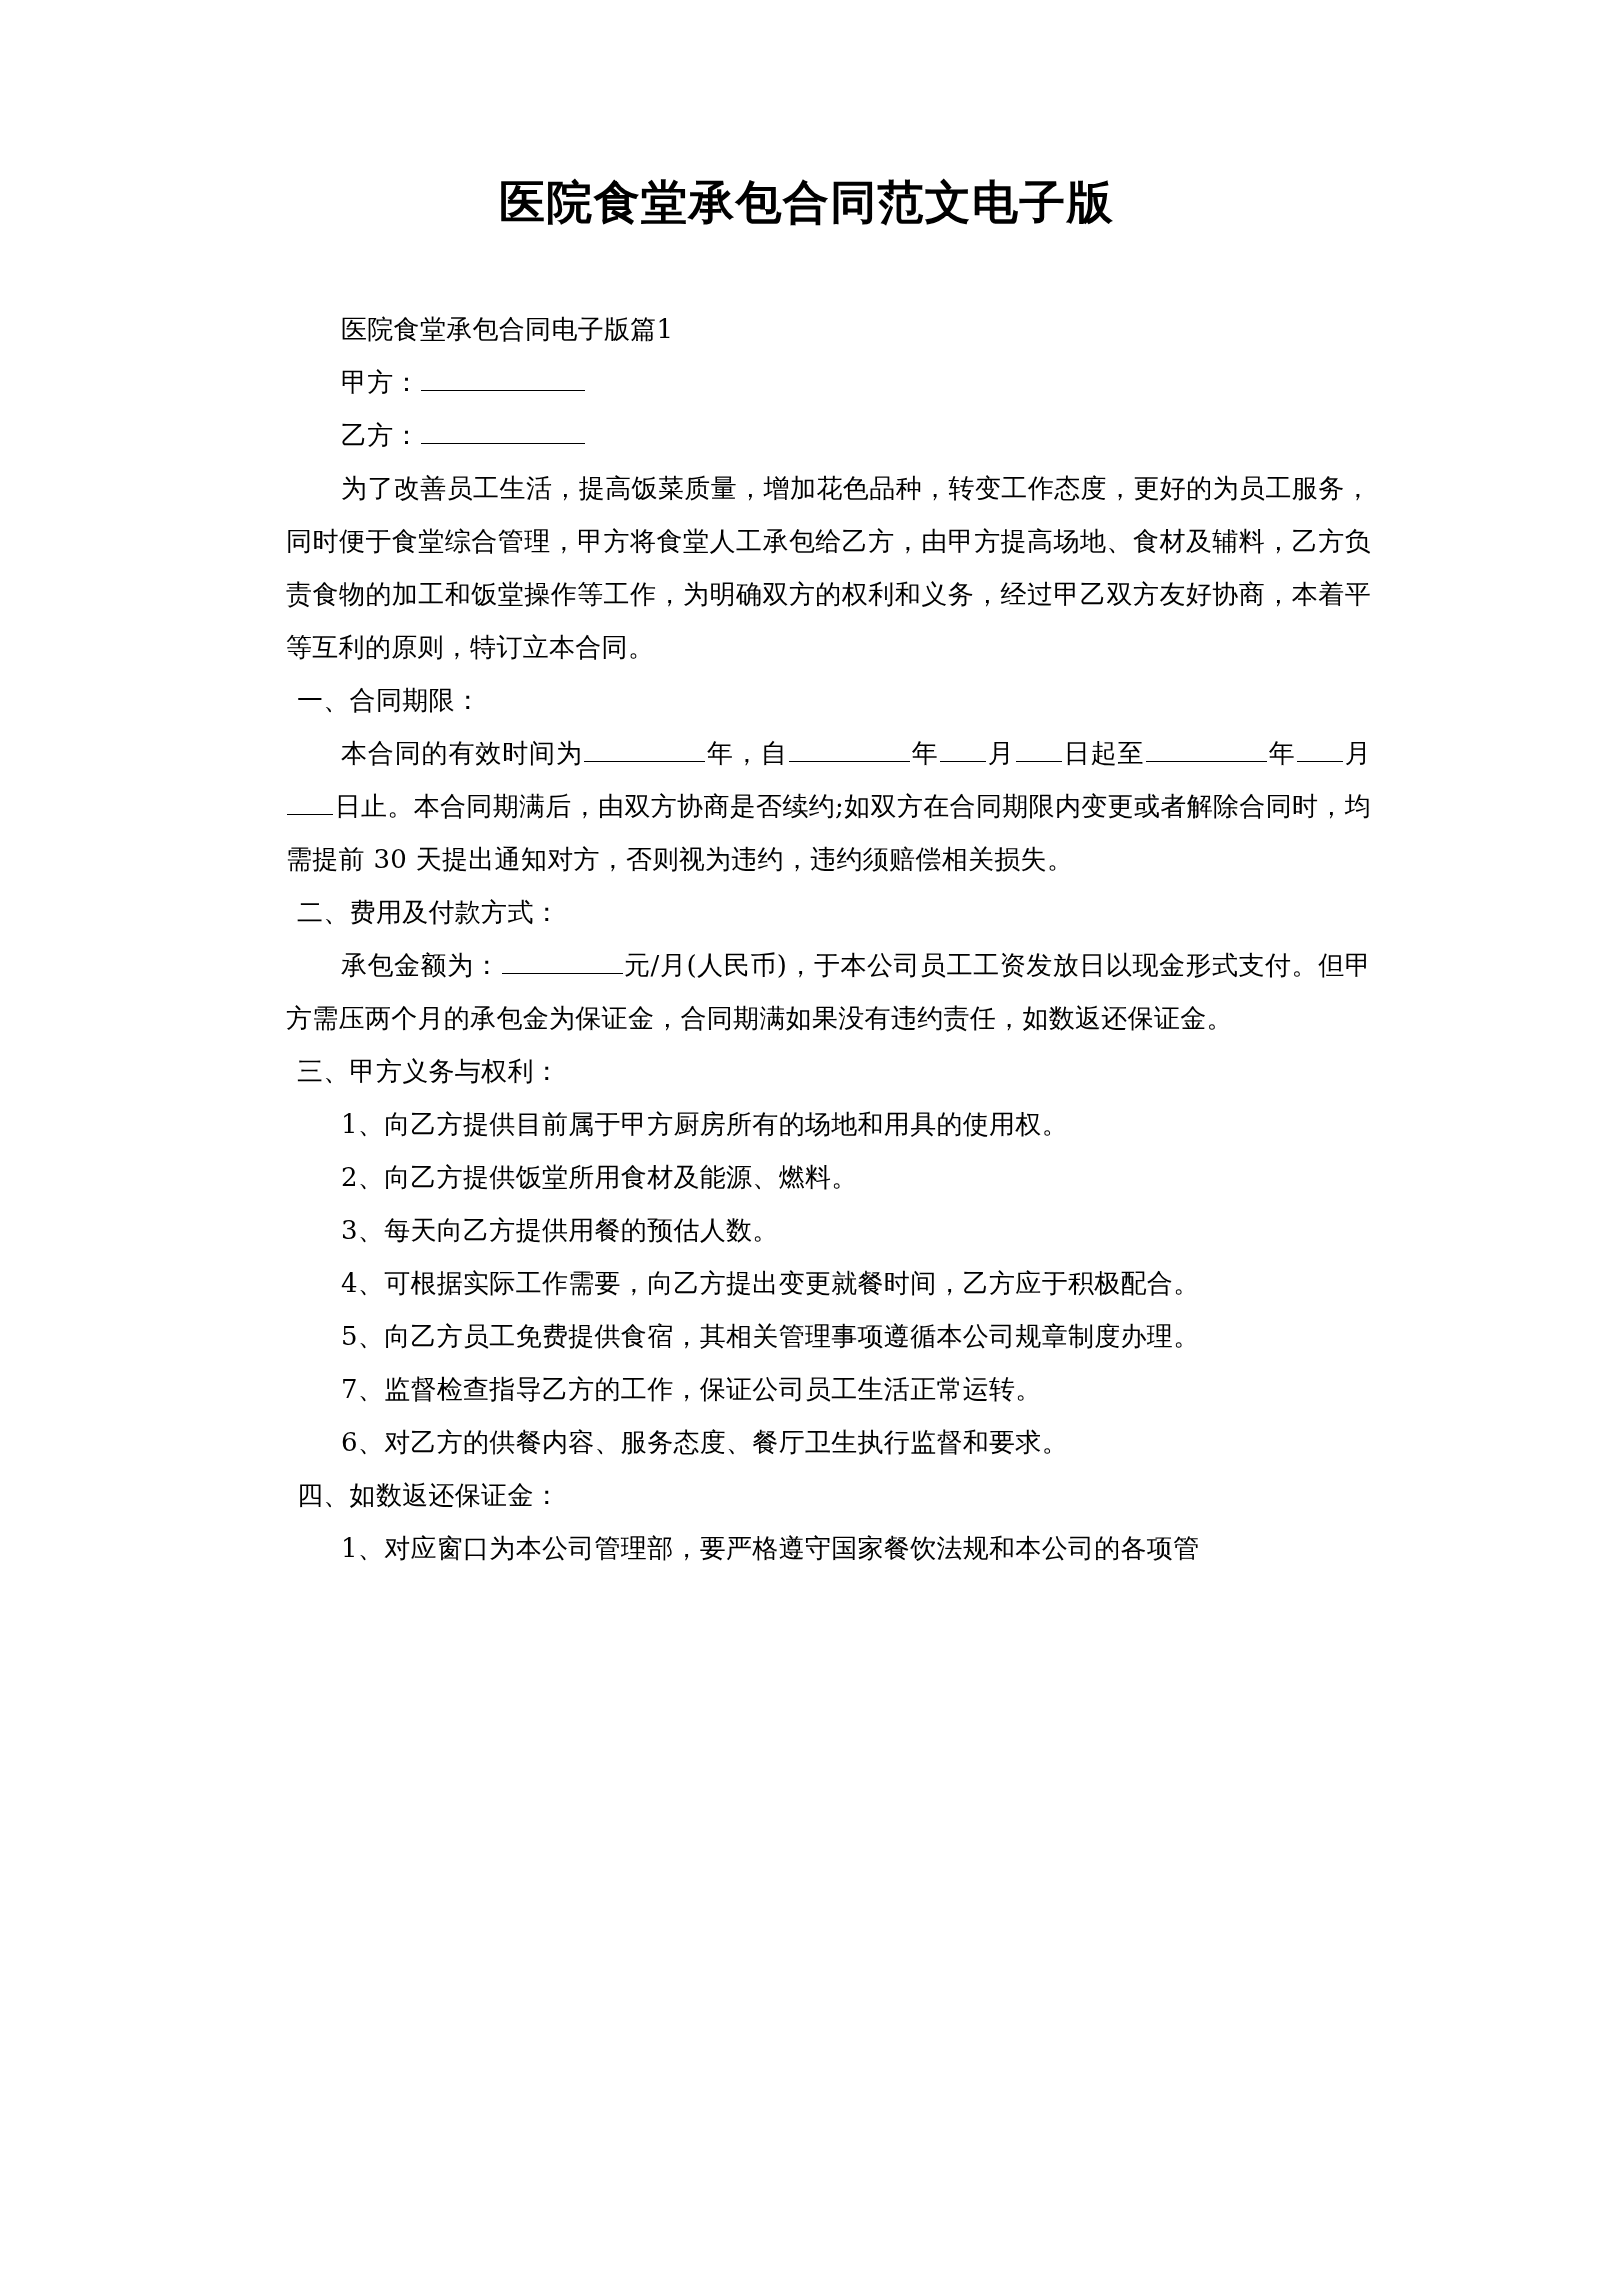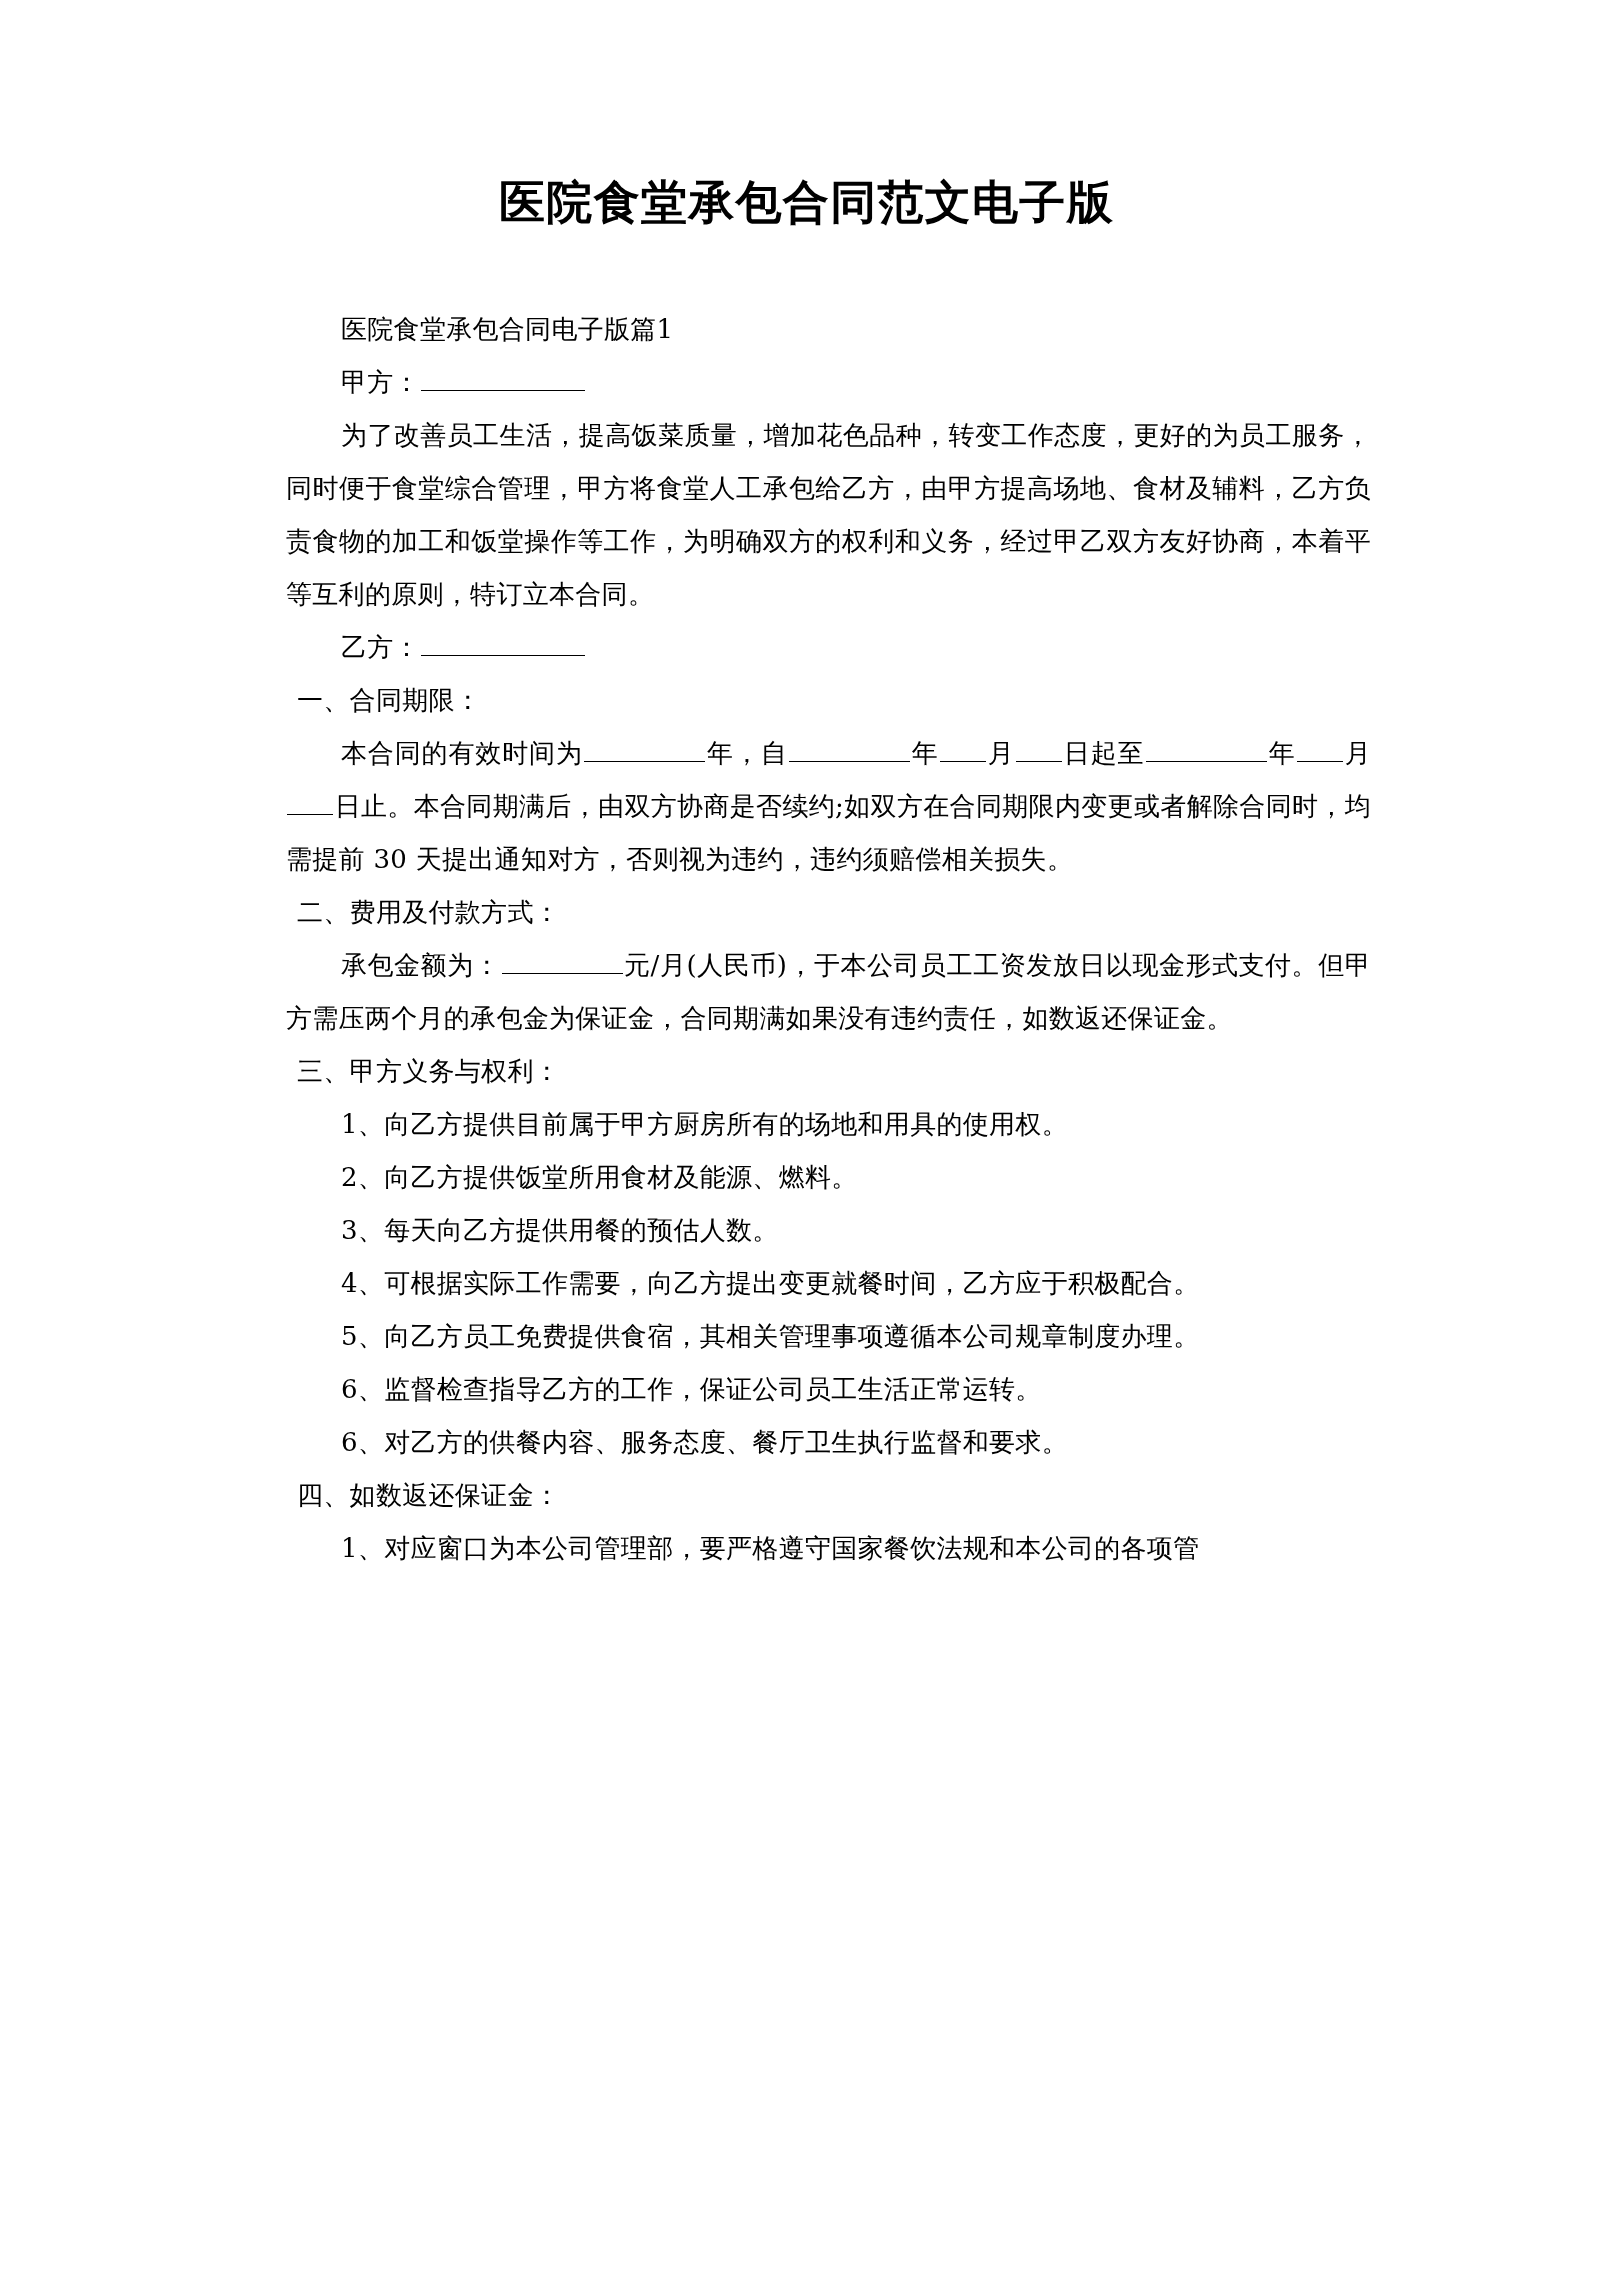--- a/index.html
+++ b/index.html
@@ -85,46 +85,46 @@
     <h1 class="doc-title">医院食堂承包合同范文电子版</h1>
 
     <div class="body-block">
 
       <p class="para indent">医院食堂承包合同电子版篇1</p>
 
       <p class="para indent">
         <span>甲方：</span><span class="blank w-xl"></span>
       </p>
 
-      <p class="para indent">为了改善员工生活，提高饭菜质量，增加花色品种，转变工作态度，更好的为员工服务，同时便于食堂综合管理，甲方将食堂人工承包给乙方，由甲方提高场地、食材及辅料，乙方负责食物的加工和饭堂操作等工作，为明确双方的权利和义务，经过甲乙双方友好协商，本着平等互利的原则，特订立本合同。</p>
-
       <p class="para indent">
         <span>乙方：</span><span class="blank w-xl"></span>
       </p>
+
+      <p class="para indent">为了改善员工生活，提高饭菜质量，增加花色品种，转变工作态度，更好的为员工服务，同时便于食堂综合管理，甲方将食堂人工承包给乙方，由甲方提高场地、食材及辅料，乙方负责食物的加工和饭堂操作等工作，为明确双方的权利和义务，经过甲乙双方友好协商，本着平等互利的原则，特订立本合同。</p>
 
       <p class="para heading-line">一、合同期限：</p>
 
       <p class="para indent">
         <span> 本合同的有效时间为</span><span class="blank w-lg"></span><span>年，自</span><span class="blank w-lg"></span><span>年</span><span class="blank w-sm"></span><span>月</span><span class="blank w-sm"></span><span>日起至</span><span class="blank w-lg"></span><span>年</span><span class="blank w-sm"></span><span>月</span><span class="blank w-sm"></span><span>日止。本合同期满后，由双方协商是否续约;如双方在合同期限内变更或者解除合同时，均需提前 30 天提出通知对方，否则视为违约，违约须赔偿相关损失。</span>
       </p>
 
       <p class="para heading-line">二、费用及付款方式：</p>
 
       <p class="para indent">
         <span>承包金额为：</span><span class="blank w-lg"></span><span>元/月(人民币)，于本公司员工工资发放日以现金形式支付。但甲方需压两个月的承包金为保证金，合同期满如果没有违约责任，如数返还保证金。</span>
       </p>
 
       <p class="para heading-line">三、甲方义务与权利：</p>
 
       <p class="para indent">1、向乙方提供目前属于甲方厨房所有的场地和用具的使用权。</p>
       <p class="para indent">2、向乙方提供饭堂所用食材及能源、燃料。</p>
       <p class="para indent">3、每天向乙方提供用餐的预估人数。</p>
       <p class="para indent">4、可根据实际工作需要，向乙方提出变更就餐时间，乙方应于积极配合。</p>
       <p class="para indent">5、向乙方员工免费提供食宿，其相关管理事项遵循本公司规章制度办理。</p>
-      <p class="para indent">6、监督检查指导乙方的工作，保证公司员工生活正常运转。</p>
+      <p class="para indent">7、监督检查指导乙方的工作，保证公司员工生活正常运转。</p>
       <p class="para indent">6、对乙方的供餐内容、服务态度、餐厅卫生执行监督和要求。</p>
 
       <p class="para heading-line">四、如数返还保证金：</p>
 
       <p class="para indent">1、对应窗口为本公司管理部，要严格遵守国家餐饮法规和本公司的各项管</p>
 
     </div>
   </div>
 </div>
 

